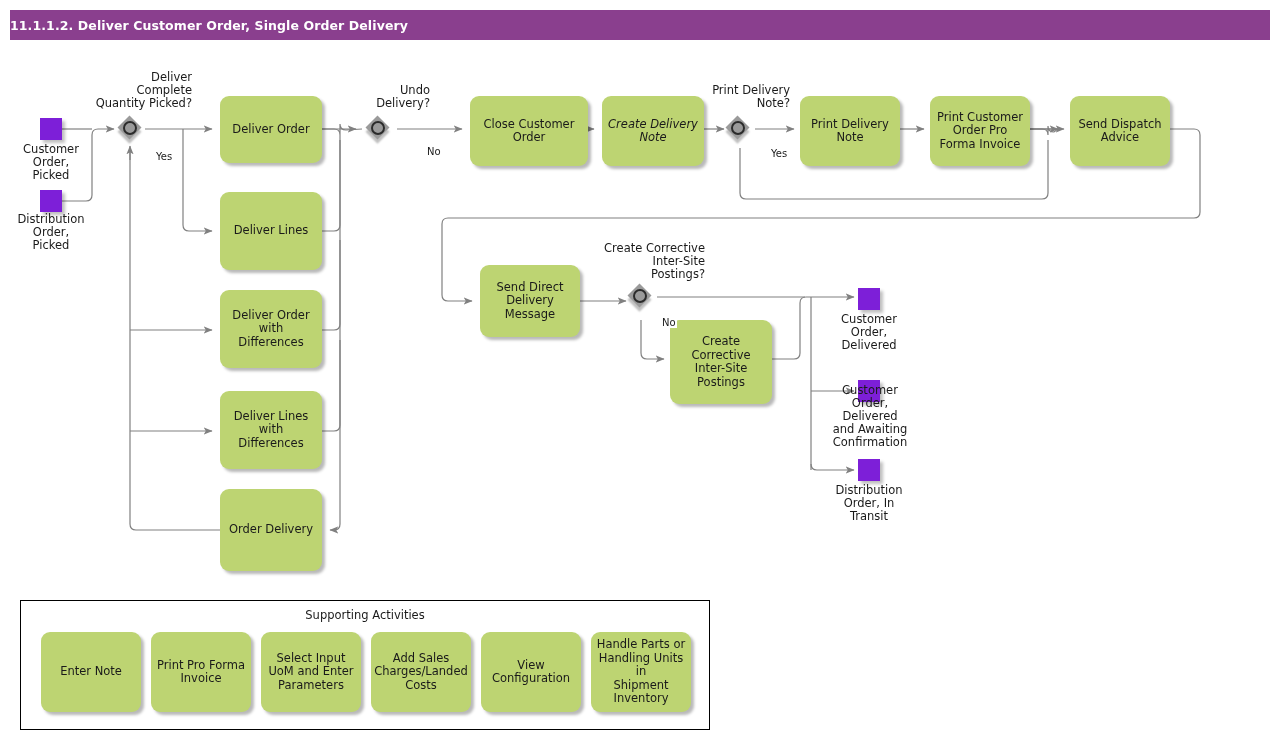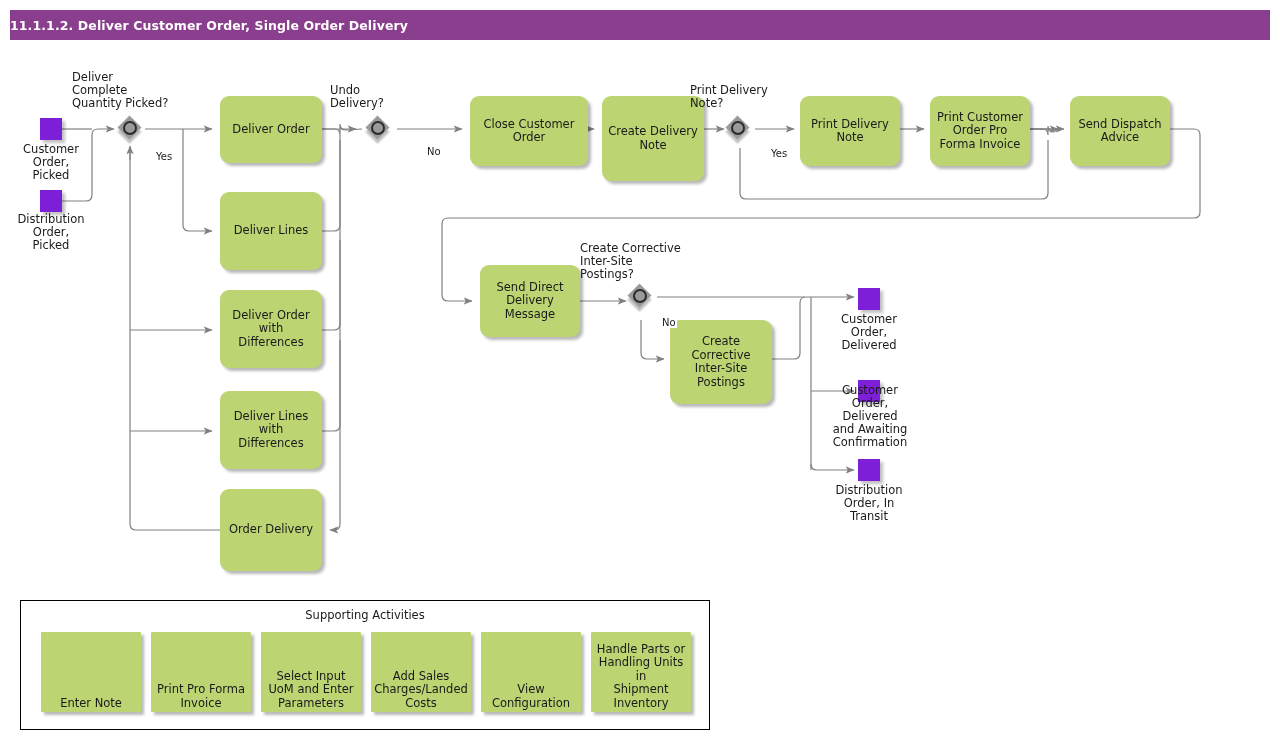--- a/index.html
+++ b/index.html
@@ -95,21 +95,21 @@
     top: 4.5px;
     width: 14px;
     height: 14px;
     border: 2.3px solid #2b2b2b;
     border-radius: 50%;
     background: #9a9a9a;
     box-sizing: border-box;
   }
   .gw-label {
     position: absolute;
-    text-align: left;
+    text-align: right;
     font-size: 11.5px;
     line-height: 13px;
     color: #1a1a1a;
     z-index: 6;
   }
   .edge-label {
     position: absolute;
     font-size: 10px;
     color: #1a1a1a;
     z-index: 6;
@@ -157,24 +157,24 @@
     left: 20px;
     top: 31px;
     display: flex;
     gap: 10px;
   }
   .support-task {
     position: relative;
     width: 100px;
     height: 80px;
     background: #bdd472;
-    border-radius: 1px;
+    border-radius: 9px;
     box-shadow: 3px 3px 3px rgba(0,0,0,0.28);
     display: flex;
-    align-items: flex-end;
+    align-items: center;
     justify-content: center;
     text-align: center;
     font-size: 11.5px;
     line-height: 13.5px;
     color: #1a1a1a;
     padding: 2px 4px;
     box-sizing: border-box;
   }
 </style>
 </head>
@@ -277,21 +277,21 @@
   <div class="gw-label" style="left:330px; top:84px; width:100px;">Undo<br>Delivery?</div>
   <div class="gw" style="left:366px; top:116px;">
     <div class="dia"></div>
     <div class="ring"></div>
   </div>
   <div class="edge-label" style="left:426px; top:113px;">No</div>
 
   <div class="task" style="left:470px; top:96px; width:118px; height:70px;">
     <span>Close Customer<br>Order</span>
   </div>
-  <div class="task" style="left:602px; top:96px; width:102px; height:85px;">
+  <div class="task" style="left:602px; top:96px; width:102px; height:70px;font-style:italic;">
     <span>Create Delivery<br>Note</span>
   </div>
 
   <div class="gw-label" style="left:690px; top:84px; width:100px;">Print Delivery<br>Note?</div>
   <div class="gw" style="left:726px; top:116px;">
     <div class="dia"></div>
     <div class="ring"></div>
   </div>
   <div class="edge-label" style="left:770px; top:115px;">Yes</div>
 

